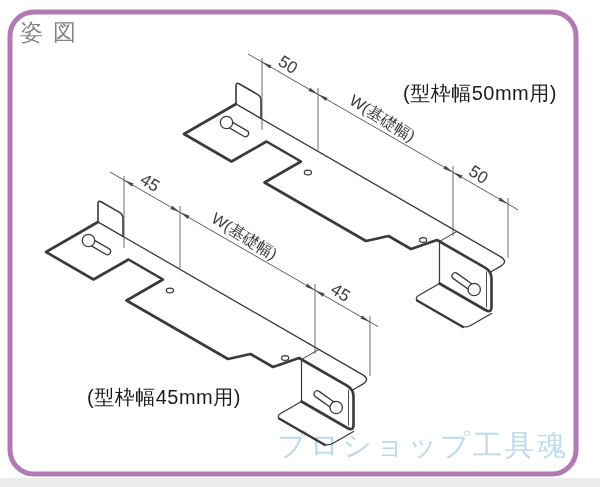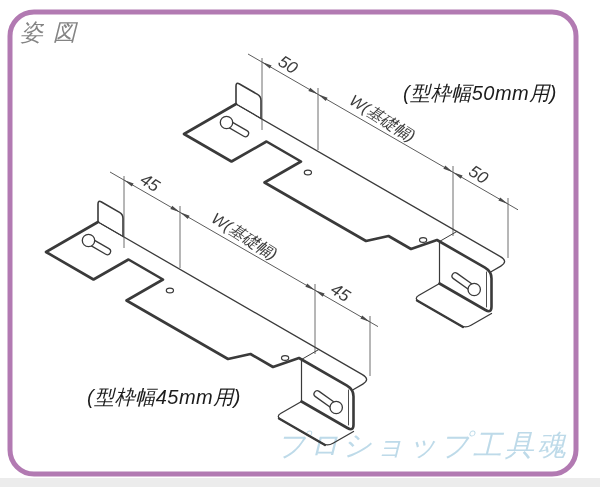--- a/index.html
+++ b/index.html
@@ -1,17 +1,17 @@
 <!DOCTYPE html>
 <html><head>
 <meta charset="utf-8">
 <style>
   html,body{margin:0;padding:0;background:#ffffff;}
   .stage{position:relative;width:600px;height:487px;background:#ffffff;overflow:hidden;
-         font-family:"Liberation Sans",sans-serif;font-style:italic;}
+         font-family:"Liberation Sans",sans-serif;}
   svg text{font-family:"Liberation Sans",sans-serif;}
   .title-text{font-size:23px;letter-spacing:10px;fill:#848484;}
   .part-label{font-size:20px;fill:#1c1c1c;letter-spacing:0.5px;}
   .dim-text{font-size:17px;fill:#3c3c3c;}
   .w-text{font-size:16px;fill:#3c3c3c;}
   .watermark-text{font-size:29px;letter-spacing:3px;fill:#b7d7e7;opacity:0.9;}
 </style>
 </head>
 <body>
 

